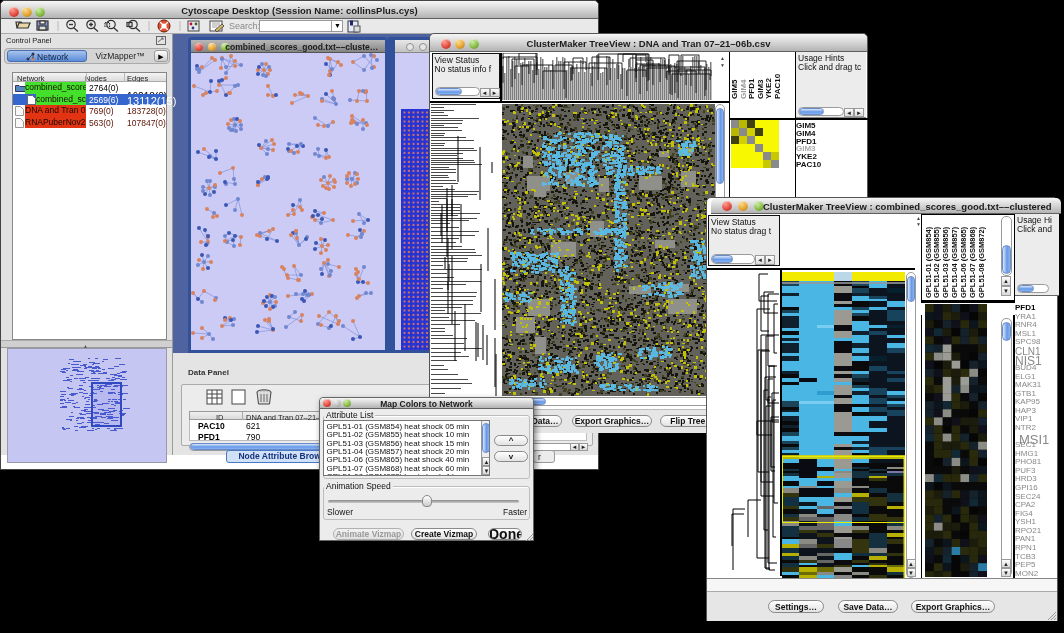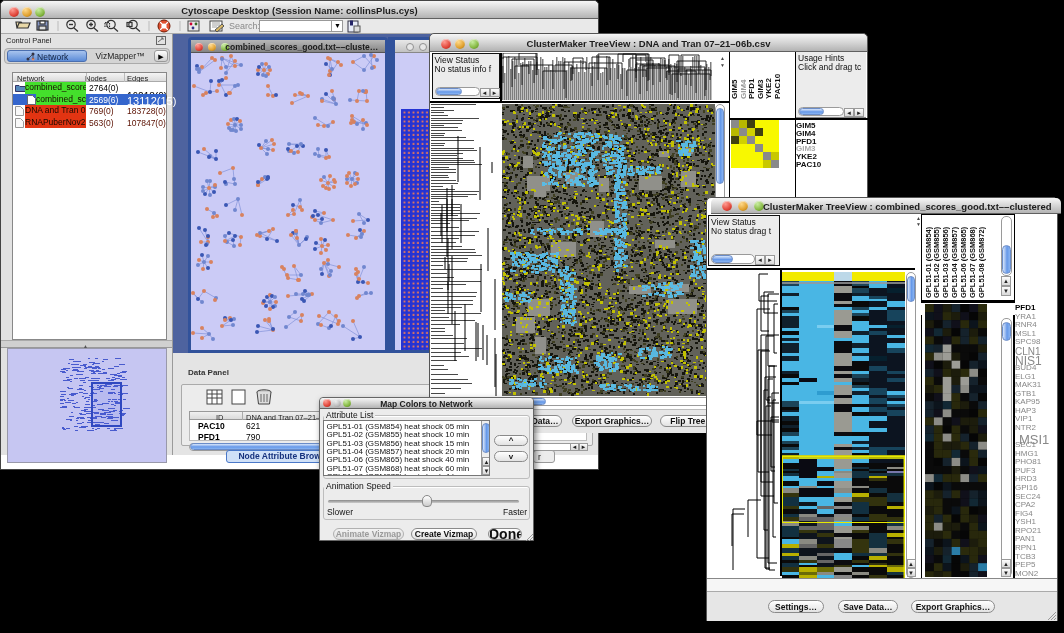--- a/index.html
+++ b/index.html
@@ -725,20 +725,26 @@
           <div style="position:absolute;left:0px;top:83px;transform:rotate(-90deg);transform-origin:0 0;font-size:7.5px;font-weight:bold;color:#111;white-space:nowrap">GPL51-06 (GSM865)</div>
         </div>
         <div class="a" style="left:46.5px;top:0;width:9px;height:84px">
           <div style="position:absolute;left:0px;top:83px;transform:rotate(-90deg);transform-origin:0 0;font-size:7.5px;font-weight:bold;color:#111;white-space:nowrap">GPL51-07 (GSM868)</div>
         </div>
         <div class="a" style="left:55.4px;top:0;width:9px;height:84px">
           <div style="position:absolute;left:0px;top:83px;transform:rotate(-90deg);transform-origin:0 0;font-size:7.5px;font-weight:bold;color:#111;white-space:nowrap">GPL51-08 (GSM872)</div>
         </div>
       </div>
       <div class="a" style="left:209px;top:1px;font-size:5px;color:#444">▲<br>▼</div>
+      <div class="a" style="left:308px;top:0;width:44px;height:82px;background:#ececec;border-bottom:1px solid #666">
+        <div class="a" style="left:2px;top:1px;font-size:8.5px;color:#111;white-space:nowrap">Usage Hi</div>
+        <div class="a" style="left:2px;top:10px;font-size:8.5px;color:#111;white-space:nowrap">Click and</div>
+        <div class="sbtrack" style="left:2px;top:70px;width:32px;height:9px"></div>
+        <div class="sbthumb" style="left:3px;top:71px;width:16px;height:7px"></div>
+      </div>
       <div class="a" style="left:0;top:54px;width:208px;height:2px;background:#000"></div>
       <div class="a" style="left:73px;top:54px;width:2px;height:308px;background:#000"></div>
       <div class="a" style="left:213.5px;top:87px;width:94px;height:2px;background:#000"></div>
       <div class="a" style="left:1px;top:58px;width:72px;height:306px;overflow:hidden">
         <svg width="72" height="306" style="position:absolute;left:0;top:0">
           <rect width="72" height="306" fill="#fff"></rect>
           <path stroke="#000" fill="none" stroke-width="1" d="M63 148V199M63 148H71M63 199H67M49 37V163M49 37H62M49 163H64M56 118V258M56 118H60M56 258H60M58 134V297M58 134H63M58 297H62M64 121V150M64 121H71M64 150H71M56 20V41M56 20H66M56 41H70M66 32V81M66 32H70M66 81H69M50 78V200M50 78H61M50 200H61M60 22V94M60 22H71M60 94H66M49 149V286M49 149H63M49 286H61M53 79V224M53 79H62M53 224H66M53 63V210M53 63H71M53 210H65M65 128V265M65 128H68M65 265H68M63 145V195M63 145H71M63 195H67M58 64V128M58 64H66M58 128H62M53 24V59M53 24H61M53 59H61M60 125V291M60 125H63M60 291H69M60 107V131M60 107H65M60 131H71M61 94V298M61 94H67M61 298H67M66 94V231M66 94H69M66 231H70M57 105V296M57 105H68M57 296H62M51 2V29M51 2H60M51 29H69M24 242V274M24 242H36M25 237V298M25 237H37M40 228V265M40 228H53"></path>
         </svg>
       </div>
       <div class="a" style="left:75px;top:58px;width:123px;height:306px;overflow:hidden">

